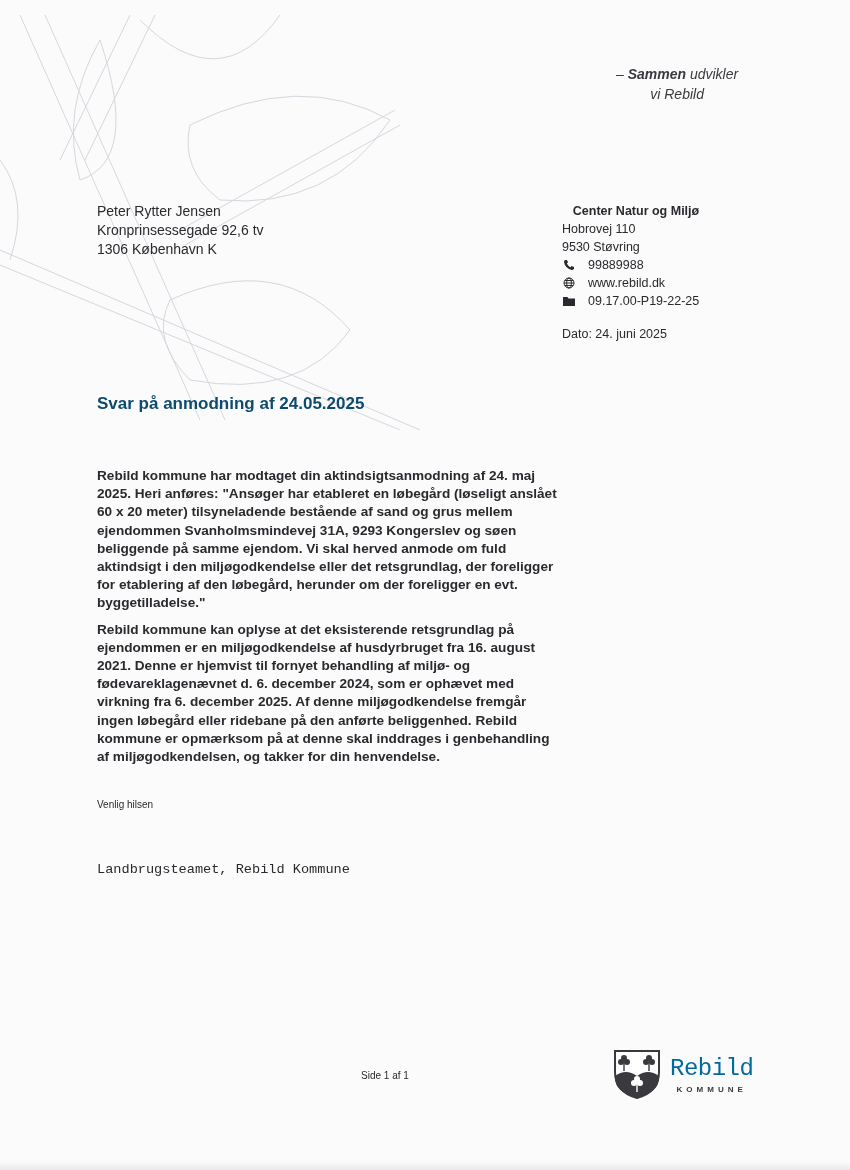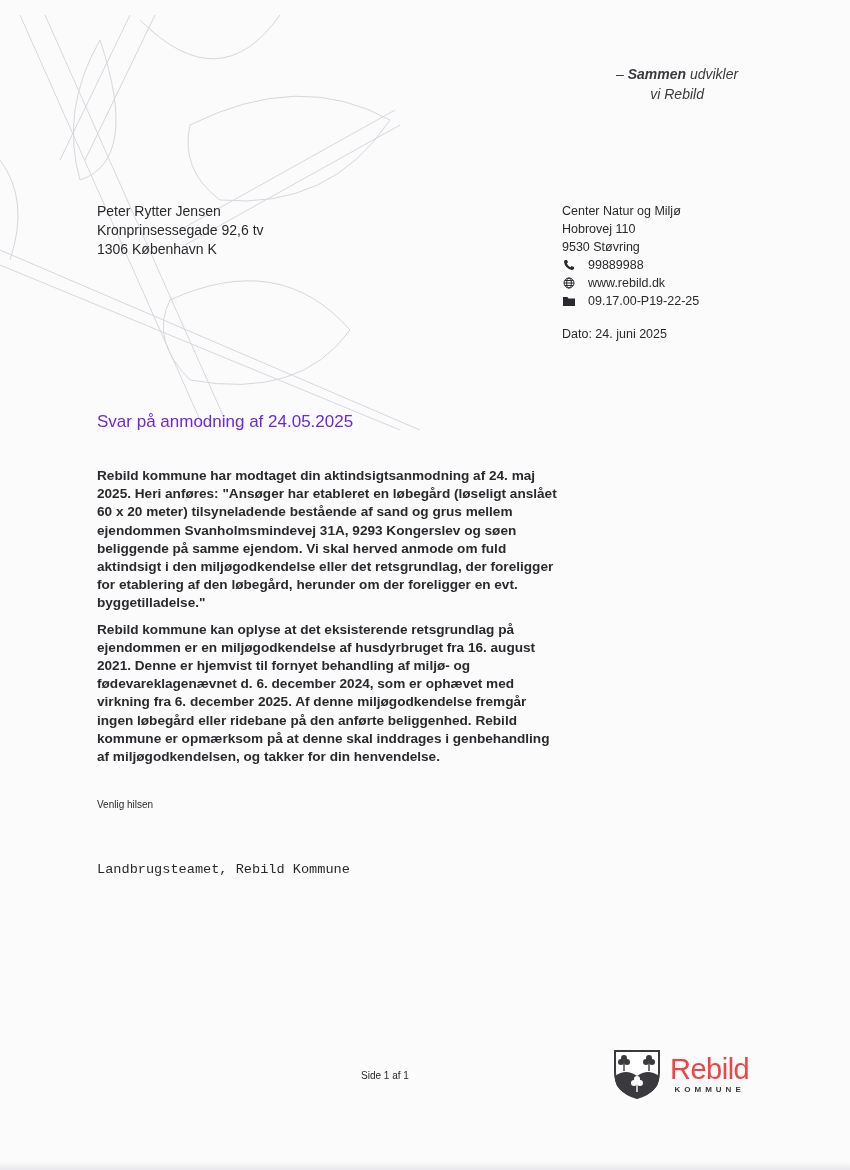--- a/index.html
+++ b/index.html
@@ -7,34 +7,34 @@
     width: 850px; height: 1170px; position: relative; overflow: hidden;
     background: #fbfbfc;
     font-family: "Liberation Sans", sans-serif;
     color: #2a2a2e;
   }
   .watermark { position: absolute; left: 0; top: 0; width: 420px; height: 430px; }
   .tagline { position: absolute; left: 616px; top: 64px; font-size: 14px; line-height: 20px; font-style: italic; color: #3a3a3e; text-align: center; }
   .tagline b { font-weight: bold; }
   .recipient { position: absolute; left: 97px; top: 202px; font-size: 14px; line-height: 19px; }
   .sender { position: absolute; left: 562px; top: 202px; font-size: 12.5px; line-height: 18px; }
-  .sender .org { font-weight: normal; }
+  .sender .org { font-weight: bold; text-align: right; }
   .sender .row { display: flex; align-items: center; }
   .sender .ico { width: 14px; height: 14px; margin-right: 12px; display: inline-flex; align-items: center; justify-content: center; }
   .date { position: absolute; left: 562px; top: 327px; font-size: 12.5px; }
-  .subject { position: absolute; left: 97px; top: 412px; font-size: 17px; font-weight: normal; color: #6d28d9; }
+  .subject { position: absolute; left: 97px; top: 394px; font-size: 17px; font-weight: bold; color: #0c4a6e; }
   .body { position: absolute; left: 97px; top: 467px; width: 460px; font-size: 13.6px; line-height: 18.2px; }
   .body p { margin: 0 0 8px 0; font-weight: bold; }
   .closing { position: absolute; left: 97px; top: 799px; font-size: 10px; }
   .team { position: absolute; left: 97px; top: 862px; font-size: 13.6px; font-family: Liberation Mono, monospace; }
   .pagenum { position: absolute; left: 361px; top: 1070px; font-size: 10px; }
   .logo { position: absolute; left: 612px; top: 1048px; display: flex; align-items: center; }
   .logo .shield { width: 50px; height: 52px; }
   .logo .word { margin-left: 8px; display: flex; flex-direction: column; }
-  .logo .name { font-size: 29px; line-height: 28px; color: #ef4444; letter-spacing: -0.5px; }
+  .logo .name { font-size: 24px; line-height: 28px; color: #0369a1; letter-spacing: -0.5px; font-family: Liberation Mono, monospace; }
   .logo .sub { font-size: 8px; font-weight: bold; letter-spacing: 4px; color: #3a3a3e; margin-top: 2px; text-align: center; }
   .bottom-edge { position: absolute; left: 0; right: 0; bottom: 0; height: 8px; background: linear-gradient(#fbfbfc, #e8e8ec); }
 </style>
 </head>
 <body>
 
 <svg class="watermark" viewBox="0 0 420 430" fill="none" stroke="#d6d6de" stroke-width="1">
   <path d="M20 15 L200 420 M45 15 L225 420"></path>
   <path d="M130 15 L60 160 M155 15 L85 160"></path>
   <path d="M100 40 Q140 160 80 180 Q60 110 100 40 Z"></path>

